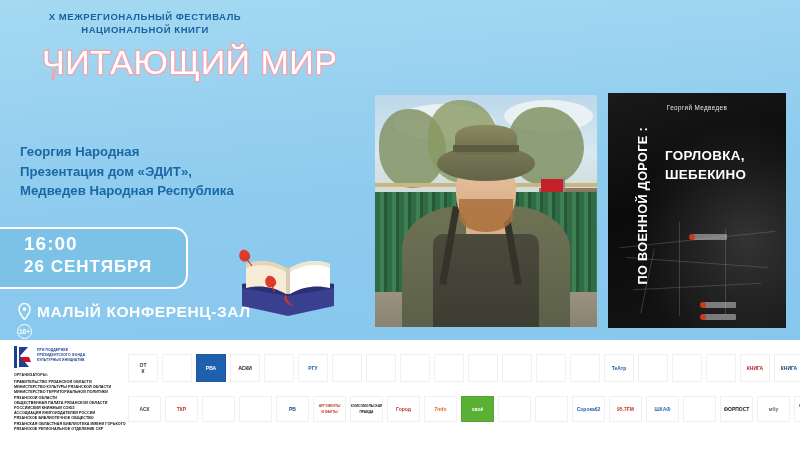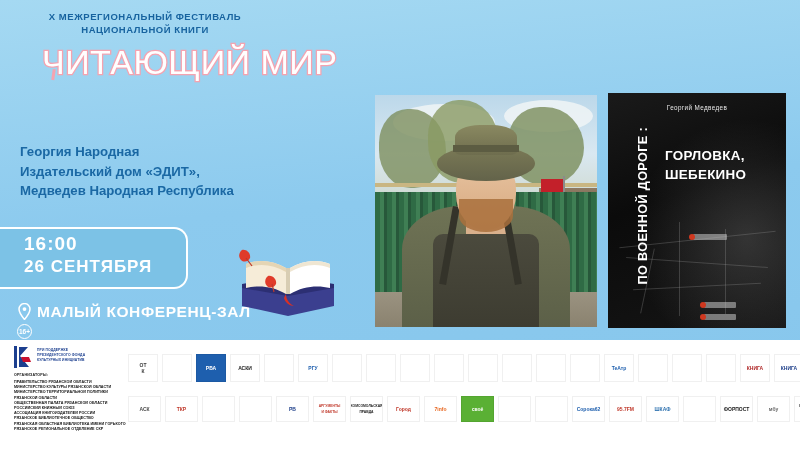--- a/index.html
+++ b/index.html
@@ -171,21 +171,21 @@
     <div>НАЦИОНАЛЬНОЙ КНИГИ</div>
   </div>
 
   <div class="fest-logo">
     <span class="tail">ЧИТАЮЩИЙ МИР</span>
   </div>
 
 
   <div class="book-sub">
     <div>Георгия Народная</div>
-    <div>Издательский дом «ЭДИТ»,</div>
+    <div>Презентация дом «ЭДИТ»,</div>
     <div>Медведев Народная Республика</div>
   </div>
 
   <div class="date-badge"></div>
   <div class="date-time">16:00</div>
   <div class="date-day">26 СЕНТЯБРЯ</div>
 
   <svg class="pin-icon" viewBox="0 0 13 17">
     <path d="M6.5 0.6C3.4 0.6 1 3 1 6.1c0 4.1 5.5 10.3 5.5 10.3S12 10.2 12 6.1C12 3 9.6 0.6 6.5 0.6z" fill="none" stroke="#ffffff" stroke-width="1.5"></path>
     <circle cx="6.5" cy="6.1" r="1.9" fill="#ffffff"></circle>

